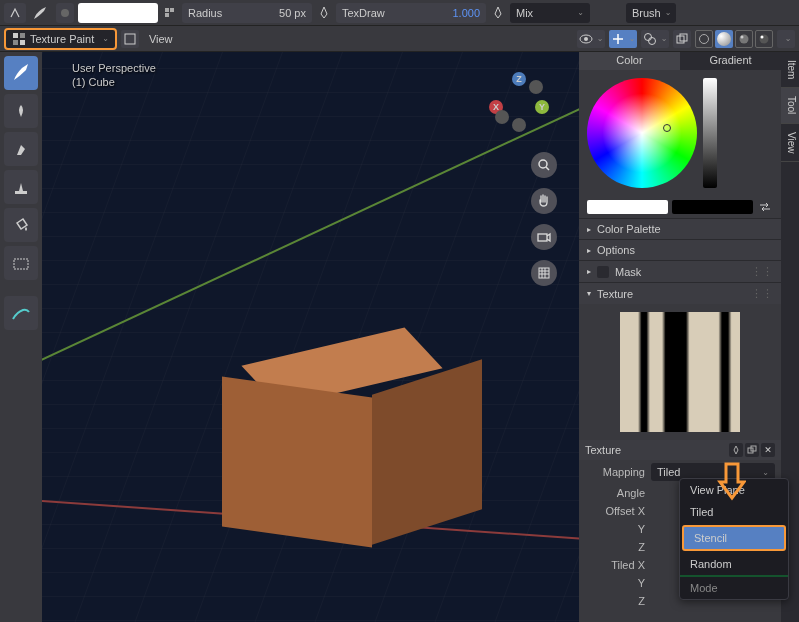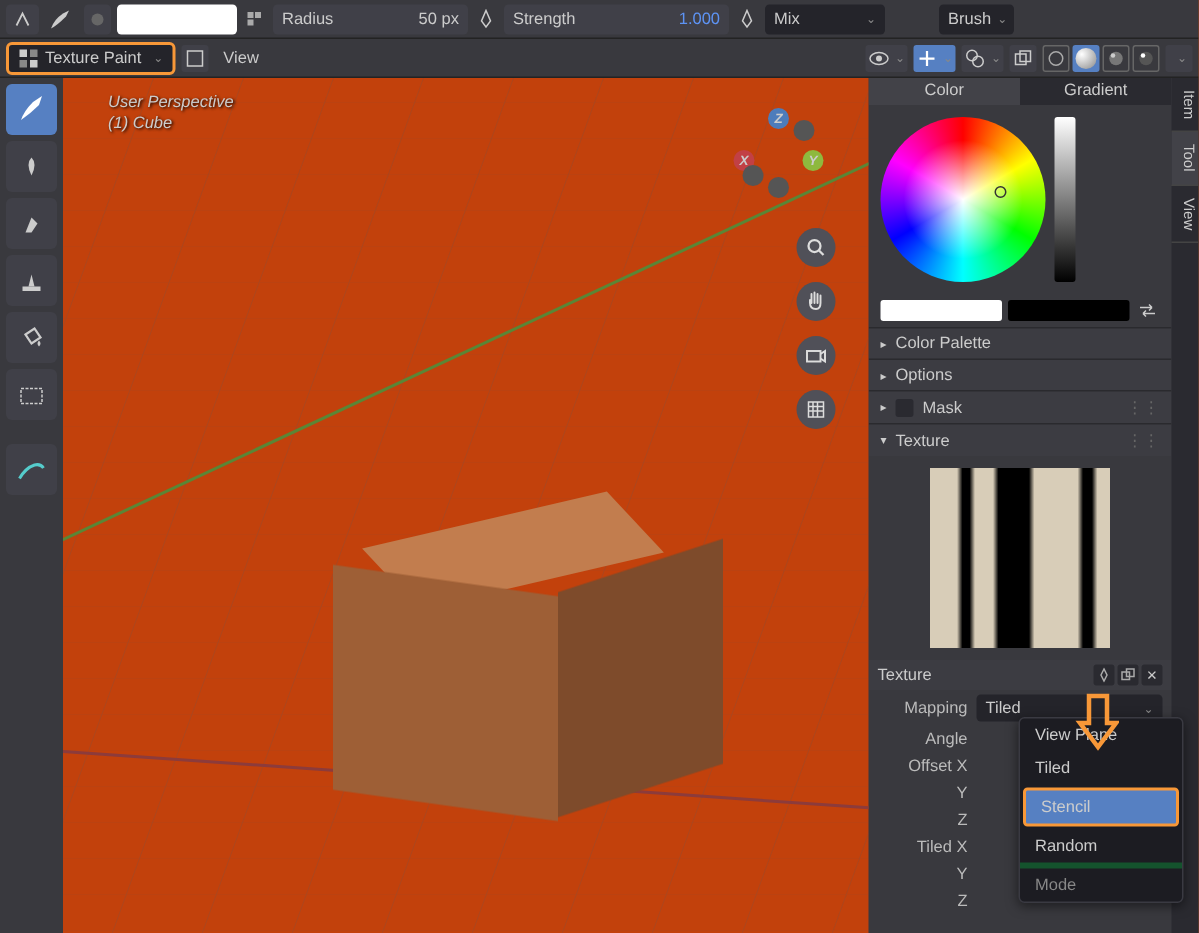--- a/index.html
+++ b/index.html
@@ -30,21 +30,21 @@
 
 
 .main-area { display: flex; height: calc(100% - 52px); }
 
 
 .left-toolbar { width: 42px; background: transparent; display: flex; flex-direction: column; padding: 4px; gap: 4px; }
 .tool-btn { width: 34px; height: 34px; background: #404048; border-radius: 4px; display: flex; align-items: center; justify-content: center; cursor: pointer; }
 .tool-btn.active { background: #5680c2; }
 
 
-.viewport { flex: 1; position: relative; background: #c2410c; overflow: hidden; font-style: italic; }
+.viewport { flex: 1; position: relative; background: #0f172a; overflow: hidden; }
 .viewport-label { position: absolute; top: 10px; left: 30px; color: #ccc; text-shadow: 1px 1px 2px #000; }
 .viewport-label div { margin-bottom: 2px; }
 .grid { position: absolute; inset: 0; opacity: 0.28; }
 .axis-line { position: absolute; height: 1.6px; pointer-events: none; }
 .axis-x { background: #8c3b3b; width: 600px; top: 448px; left: 0; transform: rotate(4deg); transform-origin: 0 50%; }
 .axis-y { background: #5a8636; width: 700px; top: 330px; left: -50px; transform: rotate(-25deg); transform-origin: 0 50%; }
 
 .cube { position: absolute; left: 180px; top: 280px; width: 240px; height: 220px; }
 .cube-face { position: absolute; background: #b06b3e; background-image: linear-gradient(rgba(0,0,0,0.2) 1px, transparent 1px), linear-gradient(90deg, rgba(0,0,0,0.2) 1px, transparent 1px); background-size: 50px 50px; }
 .face-top { width: 180px; height: 90px; background: #c27d4e; transform: rotateX(60deg) rotateZ(-25deg); top: -10px; left: 30px; }
@@ -99,21 +99,21 @@
 
 
 .prop-row { display: flex; align-items: center; padding: 3px 6px; gap: 6px; }
 .prop-label { width: 60px; text-align: right; color: #bbb; }
 .prop-value { flex: 1; background: #24242a; border-radius: 3px; padding: 3px 6px; display: flex; justify-content: space-between; align-items: center; }
 
 
 .dropdown-menu { position: absolute; background: #1c1c22; border: 1px solid #3a3a42; border-radius: 4px; min-width: 110px; z-index: 100; box-shadow: 0 2px 8px rgba(0,0,0,0.5); }
 .menu-item { padding: 5px 10px; cursor: pointer; }
 .menu-item.selected { background: #5680c2; border: 2px solid #f89838; border-radius: 3px; margin: 2px; }
-.menu-header { padding: 5px 10px; color: #888; border-top: 4px solid #14532d; }
+.menu-header { padding: 5px 10px; color: #888; border-top: 2px solid #14532d; }
 
 
 .orange-arrow { position: absolute; right: 53px; top: 462px; z-index: 200; pointer-events: none; }
 
 
 svg { display: block; }
 </style>
 </head>
 <body>
 
@@ -144,21 +144,21 @@
   <div class="radius-field">
     <span>Radius</span>
     <span>50 px</span>
   </div>
   <div class="pen-icon">
     <svg width="12" height="14" viewBox="0 0 12 14">
         <path d="M6 1 L9 8 L6 12 L3 8 Z" stroke="#ccc" fill="none"></path>
       </svg>
   </div>
   <div class="strength-field">
-    <span>Strength</span>
+    <span>TexDraw</span>
     <span class="blue-val">1.000</span>
   </div>
   <div class="pen-icon">
     <svg width="12" height="14" viewBox="0 0 12 14">
         <path d="M6 1 L9 8 L6 12 L3 8 Z" stroke="#ccc" fill="none"></path>
       </svg>
   </div>
   <div class="dropdown-field" style="width:80px;gap:16px;">
     <span>Mix</span>
     <span class="chevron">⌄</span>

